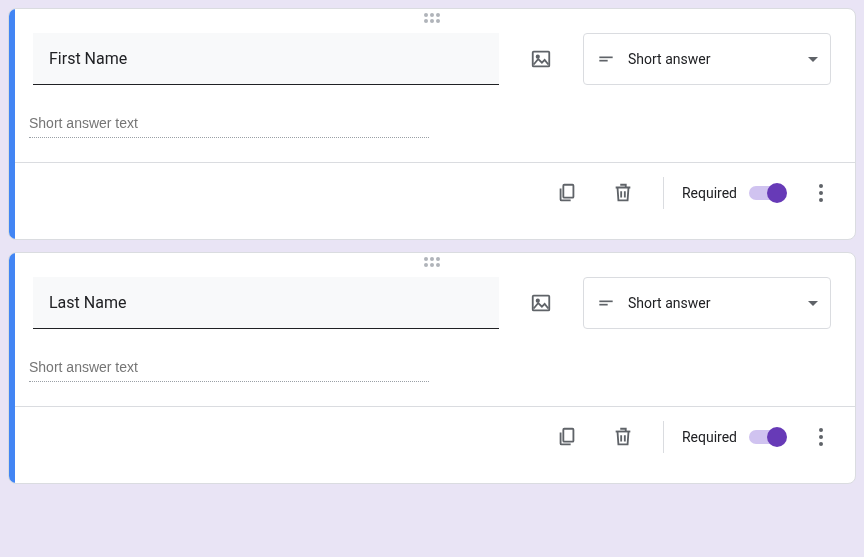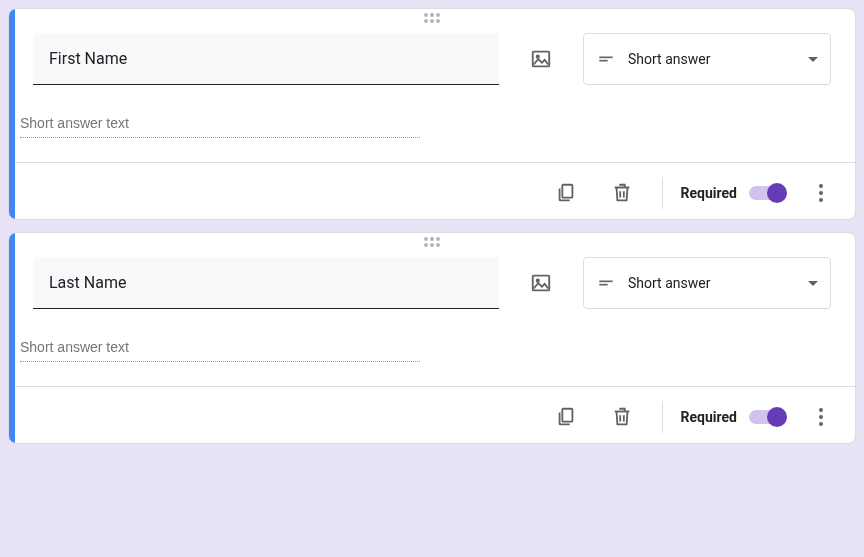--- a/index.html
+++ b/index.html
@@ -103,40 +103,39 @@
       color: #202124;
     }
     .chevron {
       width: 0;
       height: 0;
       border-left: 5px solid transparent;
       border-right: 5px solid transparent;
       border-top: 5px solid #5f6368;
     }
     .answer-preview {
-      padding: 12px 24px 24px 11px;
+      padding: 12px 24px 24px 20px;
     }
     .answer-input {
       border: none;
       border-bottom: 1px dotted #9aa0a6;
       font-size: 14px;
       color: #5f6368;
       padding: 6px 0;
       width: 400px;
       outline: none;
       background: transparent;
     }
     .card-footer {
       border-top: 1px solid #dadce0;
       display: flex;
       align-items: center;
       justify-content: flex-end;
-      padding: 8px 12px 4px 12px;
+      padding: 8px 12px 24px 12px;
       gap: 12px;
-      font-weight: bold;
     }
     .footer-icon-btn {
       width: 44px;
       height: 44px;
       display: flex;
       align-items: center;
       justify-content: center;
       cursor: pointer;
       color: #5f6368;
       border-radius: 50%;

